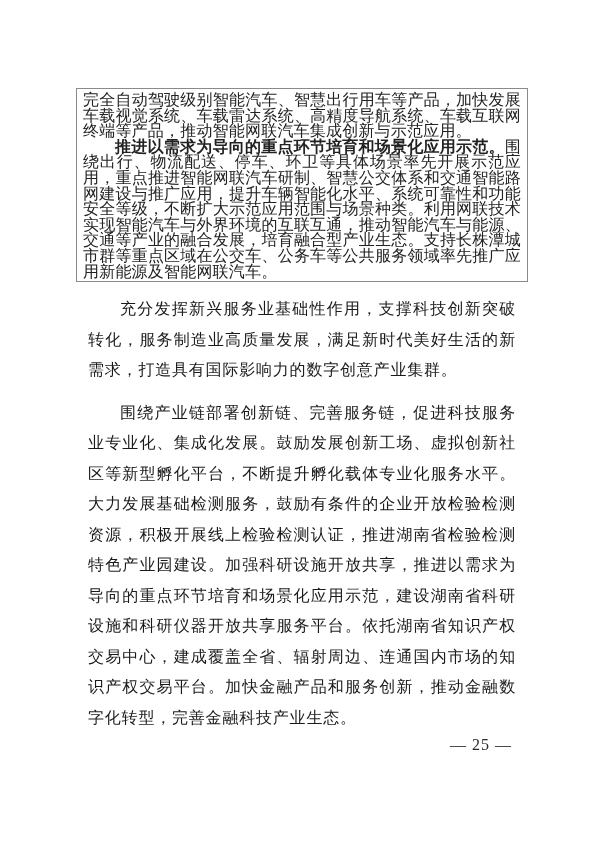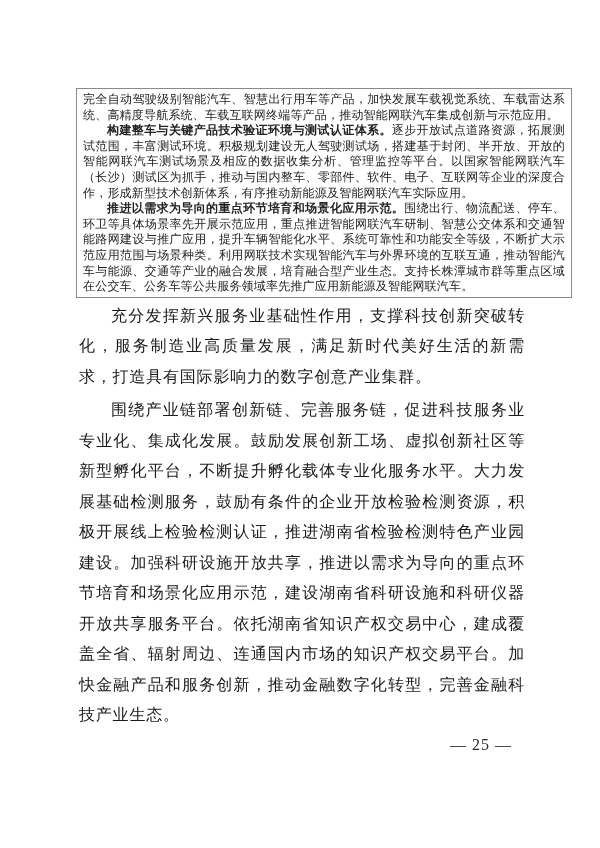--- a/index.html
+++ b/index.html
@@ -18,24 +18,24 @@
   }
   .content {
     position: absolute;
     left: 76px;
     top: 88px;
     width: 452px;
   }
   
   .excerpt-box {
     box-sizing: border-box;
-    width: 496px;
+    width: 452px;
     border: 1px solid #8a8a8a;
     padding: 3px 6px 2px 6px;
-    font-size: 12px;
+    font-size: 16px;
     line-height: 15.6px;
     letter-spacing: 0.2px;
     text-align: justify;
     text-justify: inter-character;
     color: #222;
   }
   .excerpt-box p {
     margin: 0;
   }
   .excerpt-box p.indent {
@@ -50,21 +50,21 @@
     padding: 0;
     text-indent: 2em;
     font-size: 17px;
     line-height: 30px;
     font-weight: bold;
     letter-spacing: 1.5px;
     color: #111;
   }
   
   .body-para {
-    margin: 3px;
+    margin: 12px;
     text-indent: 2em;
     font-size: 16px;
     line-height: 30.5px;
     letter-spacing: 0.8px;
     text-align: justify;
     text-justify: inter-character;
     color: #1a1a1a;
   }
   
   .page-number {
@@ -77,21 +77,20 @@
   }
 </style>
 </head>
 <body>
 
 <div class="page">
   <div class="content">
 
     <div class="excerpt-box">
       <p><b></b><span>完全自动驾驶级别智能汽车、智慧出行用车等产品，加快发展车载视觉系统、车载雷达系统、高精度导航系统、车载互联网终端等产品，推动智能网联汽车集成创新与示范应用。</span></p>
-      <p class="indent"><b>构建整车与关键产品技术验证环境与测试认证体系。</b><span>逐步开放试点道路资源，拓展测试范围，丰富测试环境。积极规划建设无人驾驶测试场，搭建基于封闭、半开放、开放的智能网联汽车测试场景及相应的数据收集分析、管理监控等平台。以国家智能网联汽车（长沙）测试区为抓手，推动与国内整车、零部件、软件、电子、互联网等企业的深度合作，形成新型技术创新体系，有序推动新能源及智能网联汽车实际应用。</span></p>
       <p class="indent"><b>推进以需求为导向的重点环节培育和场景化应用示范。</b><span>围绕出行、物流配送、停车、环卫等具体场景率先开展示范应用，重点推进智能网联汽车研制、智慧公交体系和交通智能路网建设与推广应用，提升车辆智能化水平、系统可靠性和功能安全等级，不断扩大示范应用范围与场景种类。利用网联技术实现智能汽车与外界环境的互联互通，推动智能汽车与能源、交通等产业的融合发展，培育融合型产业生态。支持长株潭城市群等重点区域在公交车、公务车等公共服务领域率先推广应用新能源及智能网联汽车。</span></p>
     </div>
 
 
     <p class="body-para">充分发挥新兴服务业基础性作用，支撑科技创新突破转化，服务制造业高质量发展，满足新时代美好生活的新需求，打造具有国际影响力的数字创意产业集群。</p>
     <p class="body-para">围绕产业链部署创新链、完善服务链，促进科技服务业专业化、集成化发展。鼓励发展创新工场、虚拟创新社区等新型孵化平台，不断提升孵化载体专业化服务水平。大力发展基础检测服务，鼓励有条件的企业开放检验检测资源，积极开展线上检验检测认证，推进湖南省检验检测特色产业园建设。加强科研设施开放共享，推进以需求为导向的重点环节培育和场景化应用示范，建设湖南省科研设施和科研仪器开放共享服务平台。依托湖南省知识产权交易中心，建成覆盖全省、辐射周边、连通国内市场的知识产权交易平台。加快金融产品和服务创新，推动金融数字化转型，完善金融科技产业生态。</p>
 
   </div>
 
   <div class="page-number">— 25 —</div>

